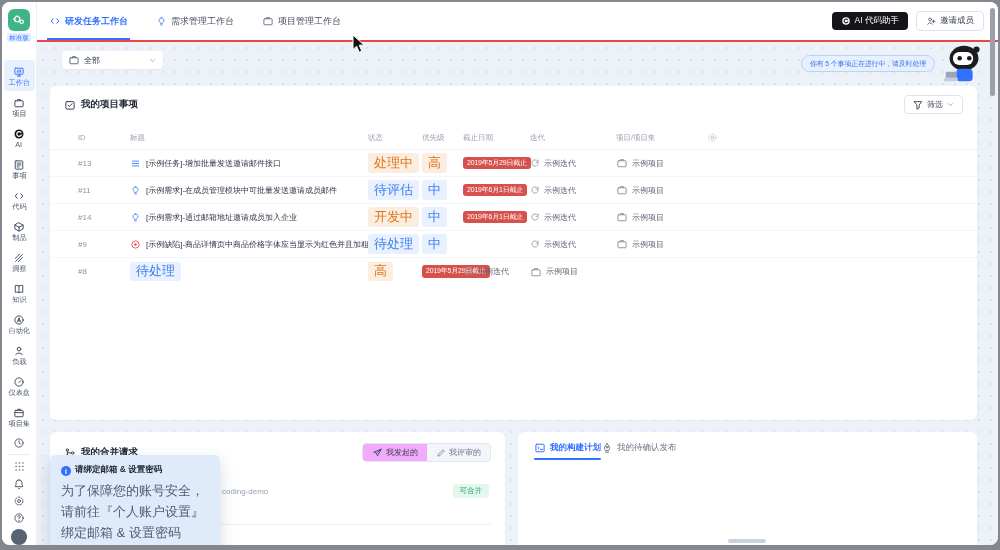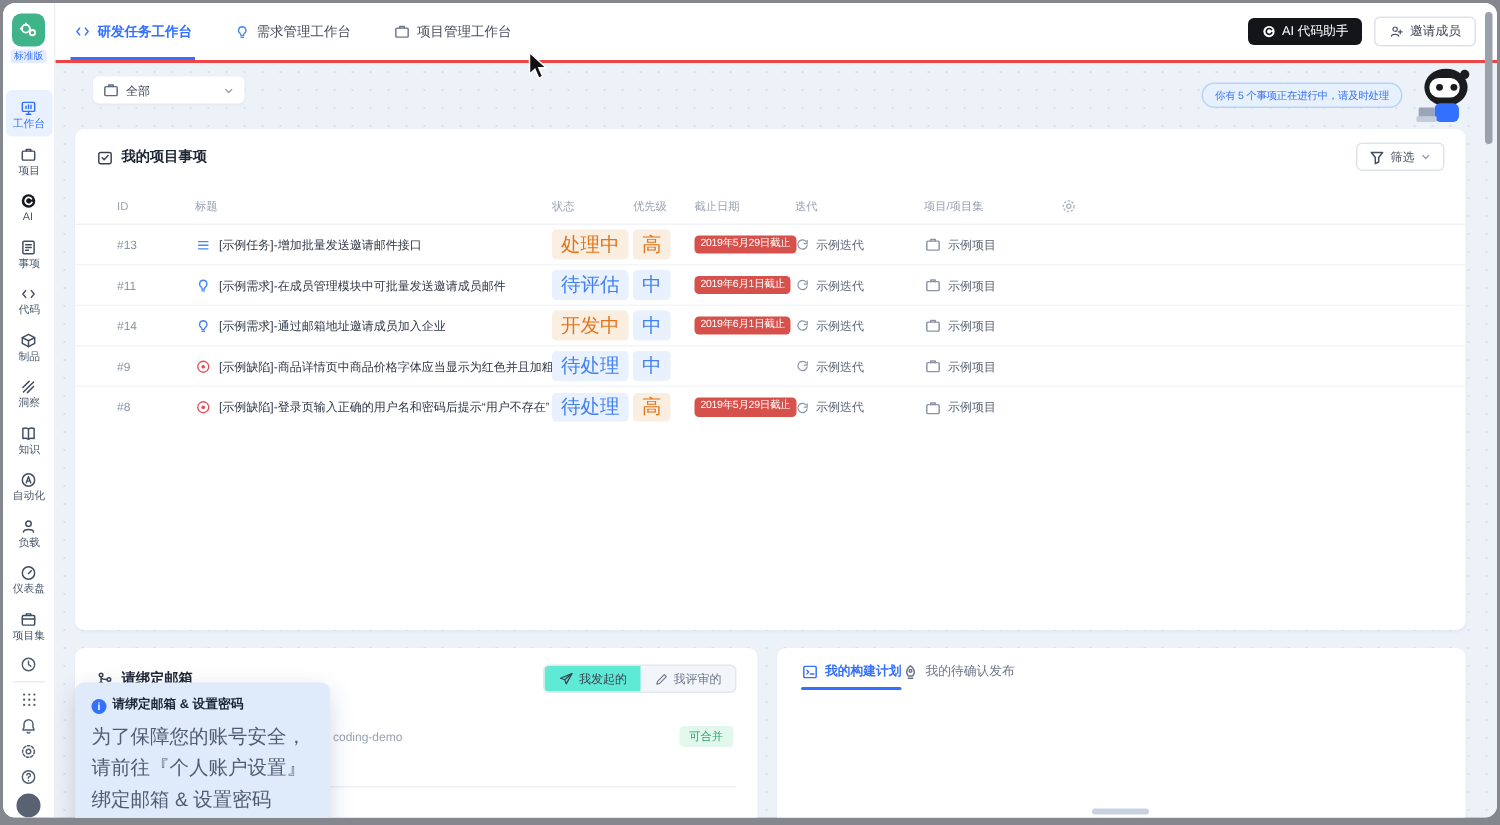--- a/index.html
+++ b/index.html
@@ -77,21 +77,21 @@
   .due-badge{display:inline-block;background:#d6514b;color:#fff;font-size:7px;
     padding:2px 4px;border-radius:3px;line-height:1.2;white-space:nowrap;letter-spacing:-.2px;}
   .c-iter,.c-proj{display:flex;align-items:center;gap:4px;color:#5c6676;}
   .c-iter i,.c-proj i{color:#8a94a6;display:flex;}
   .gear-cell{color:#aab3c0;display:flex;}
   
   .merge-panel{left:13px;top:390px;width:455px;height:155px;padding:11px 14px;}
   .mp-head{display:flex;align-items:center;justify-content:space-between;}
   .tab-group{display:flex;border:1px solid #e3e8ef;border-radius:4px;overflow:hidden;background:#f2f5f9;}
   .g-tab{font-size:8px;color:#6b7687;padding:3px 9px;display:flex;align-items:center;gap:3px;cursor:pointer;}
-  .g-tab.active{background:#5eead4;color:#39414f;justify-content:space-between;}
+  .g-tab.active{background:#f0abfc;color:#39414f;justify-content:space-between;}
   .mr-row{position:relative;margin-top:22px;height:18px;}
   .mr-text{position:absolute;left:158px;top:3px;font-size:8px;color:#98a2b3;}
   .mr-badge{position:absolute;right:2px;top:0;background:#e3f8ec;color:#2ba471;font-size:7.5px;
     padding:2px 7px;border-radius:3px;}
   .mr-div{border-bottom:1px solid #eef1f5;margin-top:22px;}
   
   .build-panel{left:481px;top:390px;width:459px;height:155px;padding:10px 16px;}
   .b-tabs{display:flex;}
   .b-tab{display:flex;align-items:center;gap:4px;font-size:8.5px;color:#6b7687;
     padding-bottom:6px;cursor:pointer;position:relative;}
@@ -533,29 +533,20 @@
                     <rect x="2.5" y="5" width="11" height="8" rx="1"></rect>
                     <path d="M6 5V3.5h4V5"></path>
                   </svg>
                 </i>
                 <span class="ptext">示例项目</span>
               </span>
     <span></span>
   </div>
             <div class="tgrid trow">
     <span class="c-id">#8</span>
-    <span class="c-title">
-                <i class="ric">
-                  <svg width="11" height="11" viewBox="0 0 16 16" fill="none" stroke="#e34d59" stroke-width="1.3">
-                    <circle cx="8" cy="8" r="5.3"></circle>
-                    <circle cx="8" cy="8" r="1.8" fill="#e34d59" stroke="none"></circle>
-                  </svg>
-                </i>
-                <span class="ttext">[示例缺陷]-登录页输入正确的用户名和密码后提示“用户不存在”</span>
-              </span>
     <span><span class="badge st tone-blue">待处理</span></span>
     <span><span class="badge pr tone-orange">高</span></span>
     <span><span class="due-badge">2019年5月29日截止</span></span>
     <span class="c-iter">
                 <i>
                   <svg width="10" height="10" viewBox="0 0 16 16" fill="none" stroke="currentColor" stroke-width="1.3" stroke-linecap="round">
                     <path d="M13 9a5 5 0 1 1-1.2-4.4"></path>
                     <path d="M13 3.5V7h-3.2"></path>
                   </svg>
                 </i>
@@ -579,21 +570,21 @@
         <div class="mp-head">
           <div class="p-title">
             <span class="pic">
                 <svg width="12" height="12" viewBox="0 0 16 16" fill="none" stroke="currentColor" stroke-width="1.3" stroke-linecap="round" stroke-linejoin="round">
                   <circle cx="4.5" cy="4" r="1.6"></circle>
                   <circle cx="4.5" cy="12" r="1.6"></circle>
                   <circle cx="11.5" cy="8" r="1.6"></circle>
                   <path d="M4.5 5.6v4.8M4.7 6.8c.8 1.3 2.6 1.2 5 1.2"></path>
                 </svg>
               </span>
-            <span>请绑定邮箱</span>
+            <span>我的合并请求</span>
           </div>
           <div class="tab-group" id="mr-tabs">
               <div class="g-tab active">
                 <span class="gic" style="display: flex;">
                   <svg width="11" height="11" viewBox="0 0 16 16" fill="none" stroke="currentColor" stroke-width="1.2" stroke-linejoin="round">
                     <path d="M13.5 3 2.5 7.5l4 1.5L8 13z"></path>
                     <path d="M6.5 9 13.5 3"></path>
                   </svg>
                 </span>
                 <span class="glb">我发起的</span>

